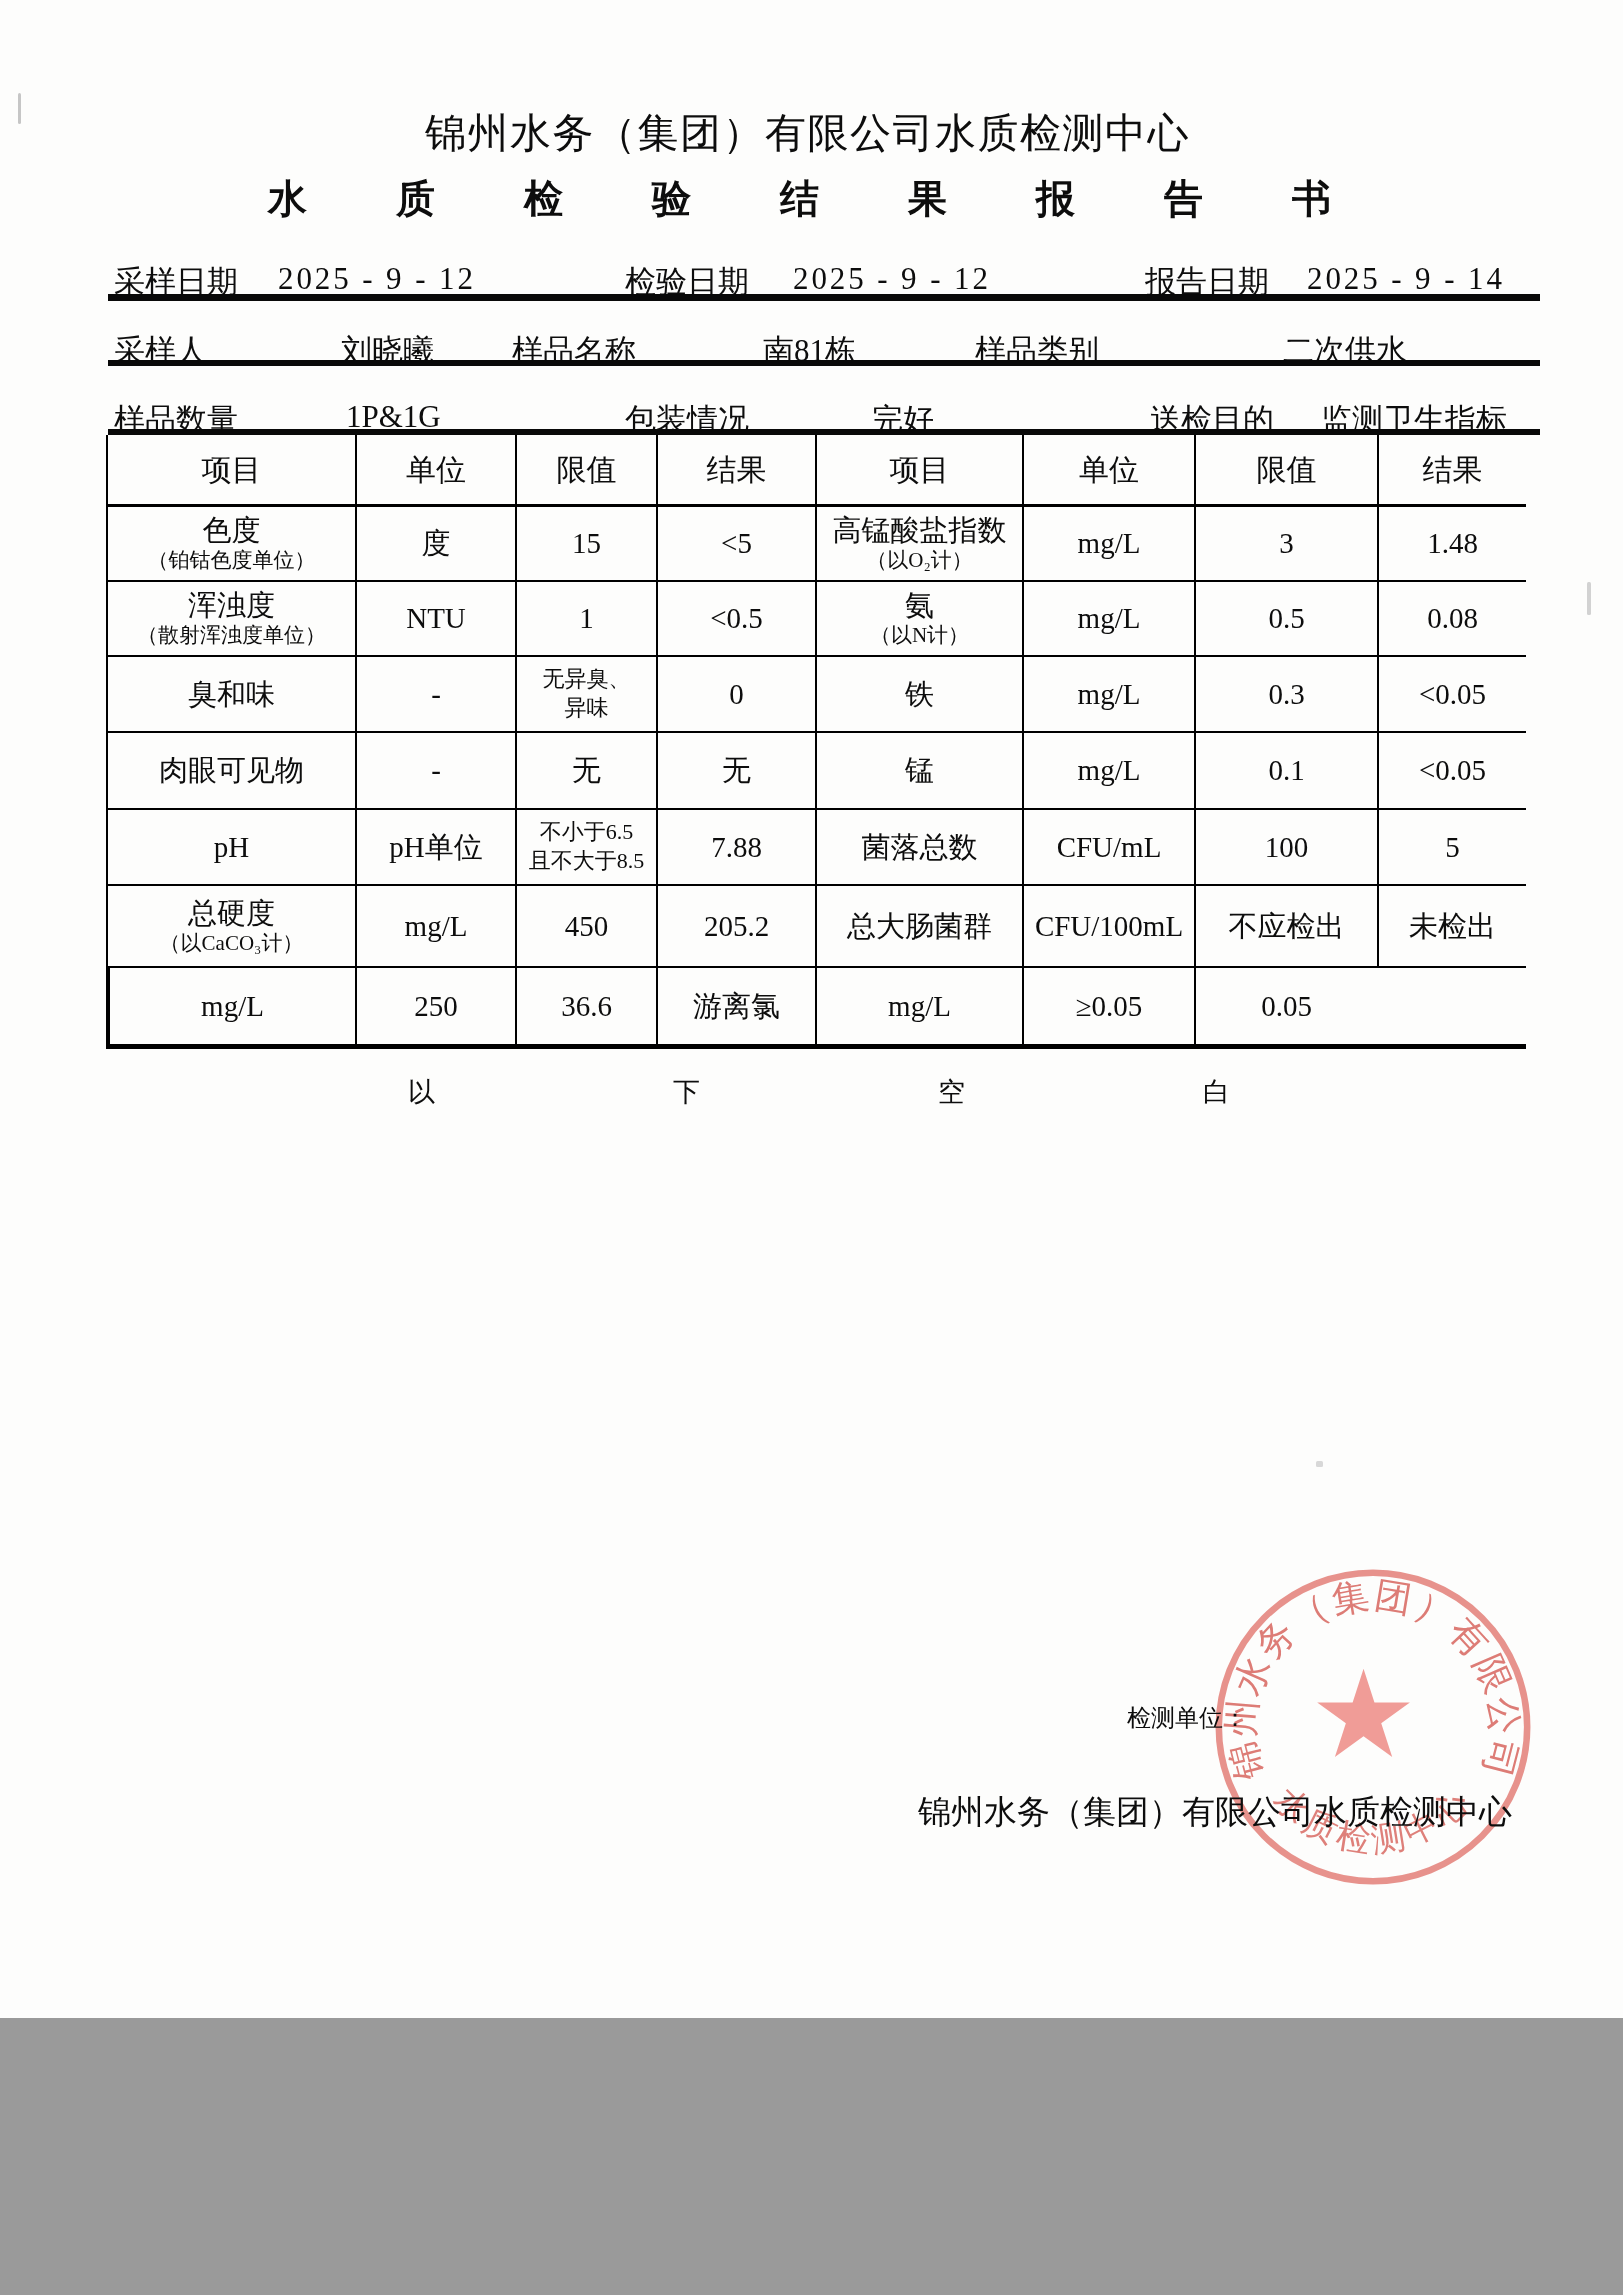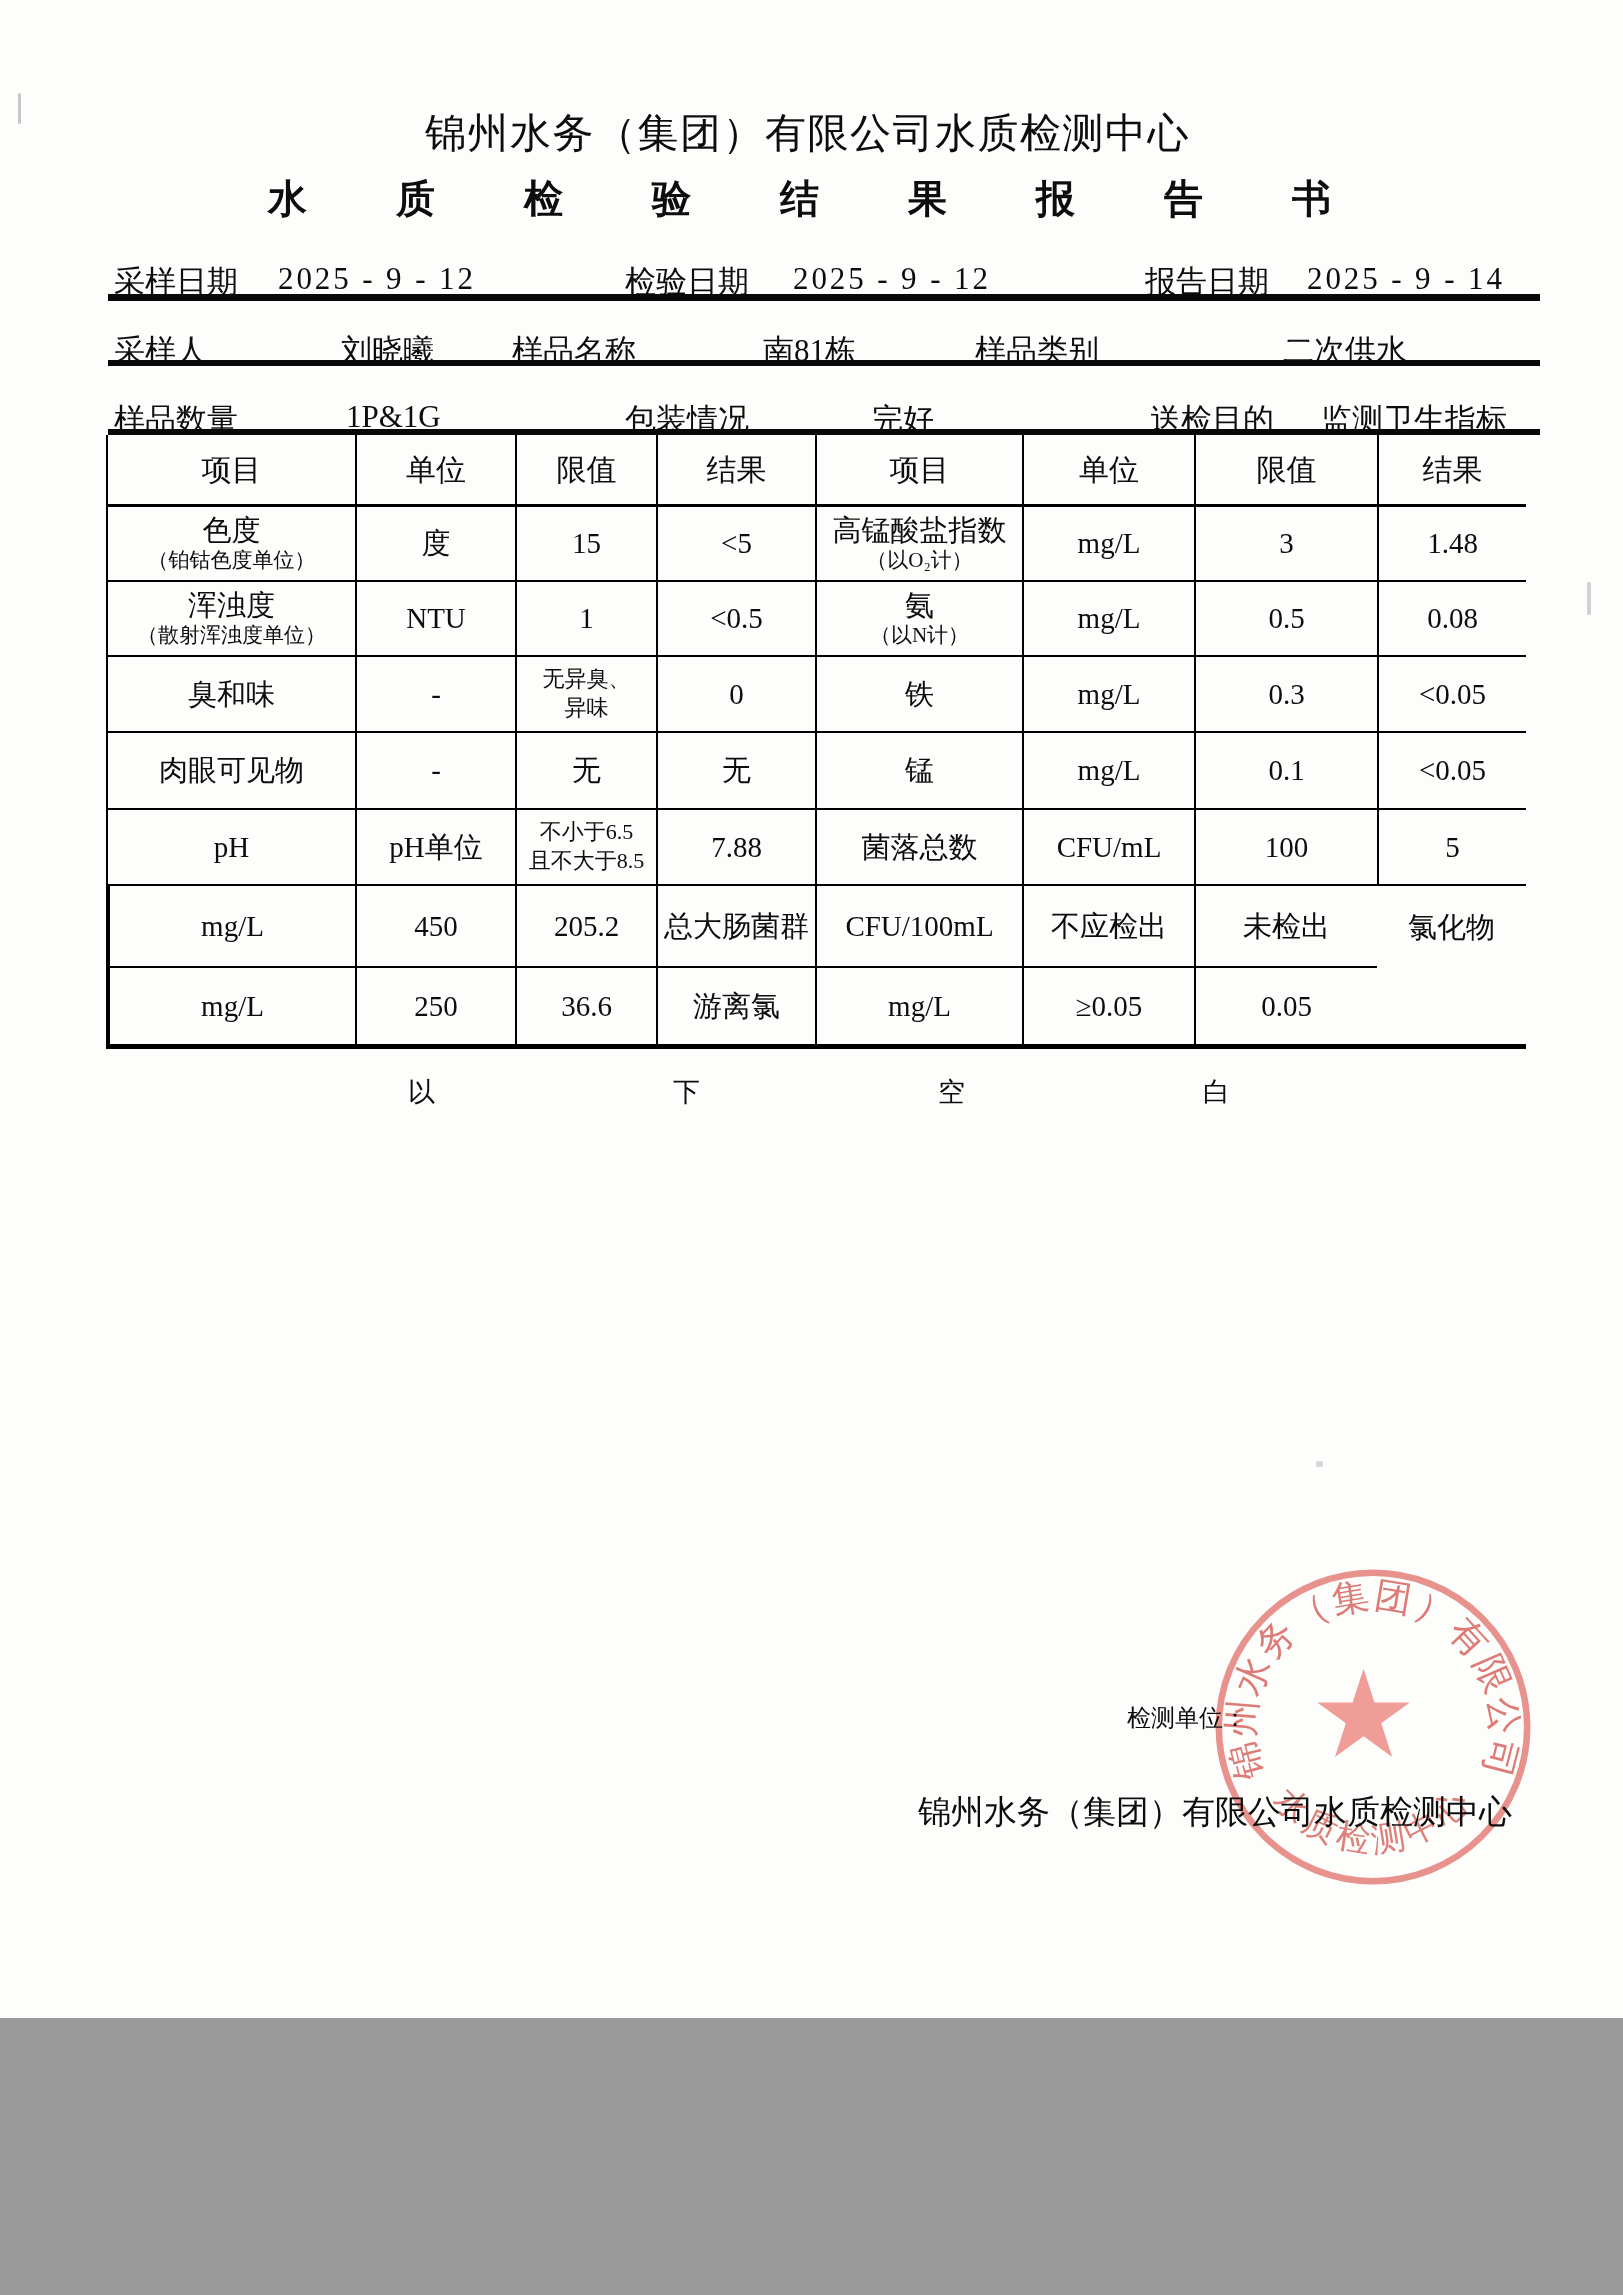--- a/index.html
+++ b/index.html
@@ -230,43 +230,44 @@
       </div>
       <div class="cell vline">
         <span>CFU/mL</span>
       </div>
       <div class="cell vline">
         <span>100</span>
       </div>
       <div class="cell vline">
         <span>5</span>
       </div>
+      <div class="cell">
+        <span>总硬度</span>
+        <span class="sub">（以CaCO₃计）</span>
+      </div>
       <div class="cell vline">
         <span>mg/L</span>
       </div>
       <div class="cell vline">
         <span>450</span>
       </div>
       <div class="cell vline">
         <span>205.2</span>
       </div>
       <div class="cell vline">
         <span>总大肠菌群</span>
       </div>
       <div class="cell vline">
         <span>CFU/100mL</span>
       </div>
       <div class="cell vline">
         <span>不应检出</span>
       </div>
       <div class="cell vline">
         <span>未检出</span>
-      </div>
-      <div class="cell lastrow">
-        <span>氯化物</span>
       </div>
       <div class="cell vline lastrow">
         <span>mg/L</span>
       </div>
       <div class="cell vline lastrow">
         <span>250</span>
       </div>
       <div class="cell vline lastrow">
         <span>36.6</span>
       </div>

